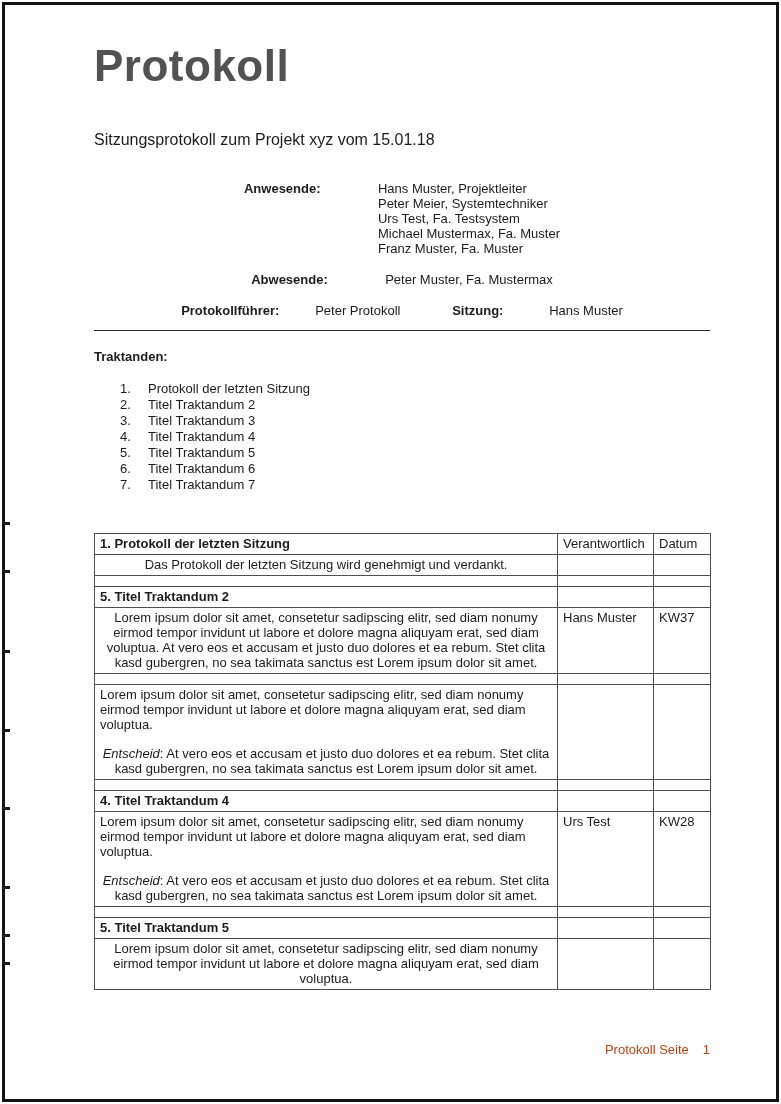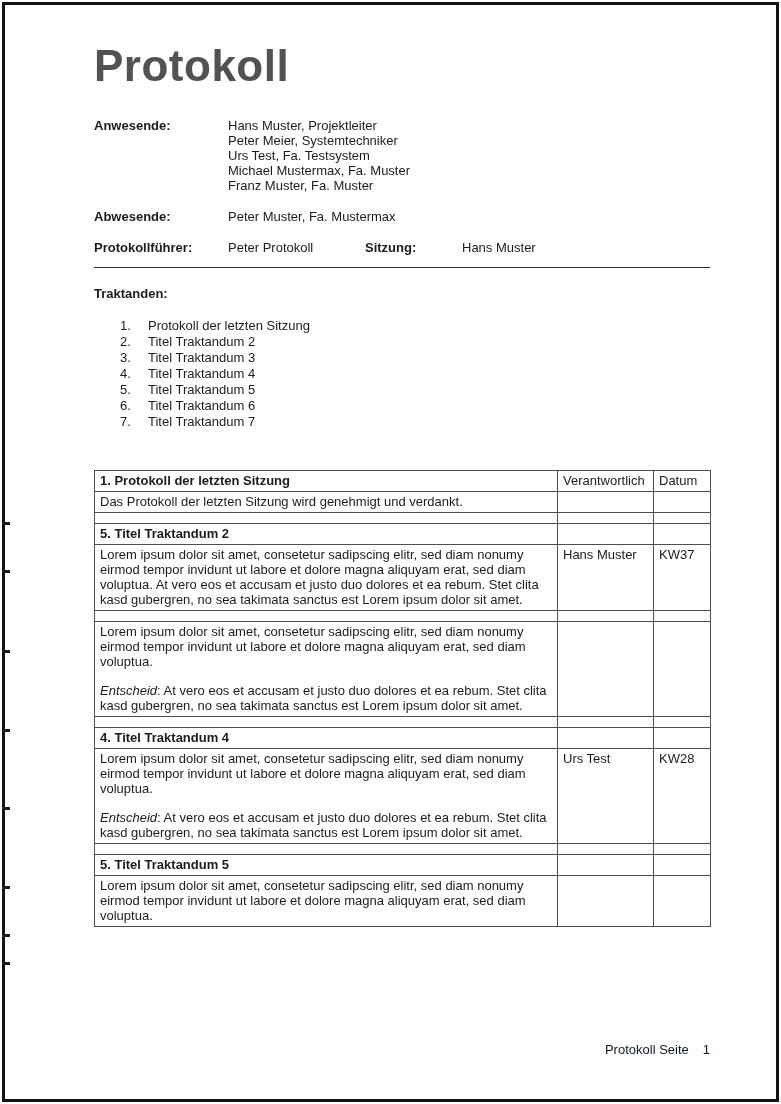--- a/index.html
+++ b/index.html
@@ -46,21 +46,21 @@
   }
   .doc-subtitle {
     margin-top: 44px;
     font-size: 16px;
     line-height: 19px;
     font-weight: normal;
     color: #1c1c1c;
   }
 
   .meta { margin-top: 32px; }
-  .meta-row { display: flex; align-items: flex-start; margin-bottom: 16px; }
+  .meta-row { display: flex; align-items: flex-start; margin-bottom: 16px; justify-content: center; }
   .meta-row:last-child { margin-bottom: 0; }
   .meta-label { width: 134px; flex: none; font-weight: bold; }
   .meta-label.vorsitz { width: 97px; }
   .meta-value { line-height: 15px; }
   .meta-value.fixed { width: 137px; flex: none; }
   .attendee-list > div { line-height: 15px; }
 
   hr.rule {
     border: none;
     border-top: 1.5px solid #2b2b2b;
@@ -83,32 +83,32 @@
     border: 1px solid #4f4f4f;
     vertical-align: top;
     padding: 2px 5px 3px 5px;
     font-size: 13px;
     line-height: 15px;
     overflow: hidden;
   }
   td.sec-title { font-weight: bold; }
   tr.spacer td { height: 11px; padding: 0; }
   td p { margin: 0 0 14px 0; }
-  td p:last-child { margin-bottom: 0; }
+  td p:last-child { margin-bottom: 0; text-align: center; }
   td em { font-style: italic; }
 
   .footer {
     position: absolute;
     top: 1042px;
     right: 71px;
     font-size: 13px;
     line-height: 15px;
     display: flex;
     gap: 14px;
-    color: #0f172a;
+    color: #c2410c;
   }
 </style>
 </head>
 <body>
 
 <div class="page">
   <div class="frame"></div>
 
   <div>
     <div class="edge-mark" style="top:522px"></div>
@@ -118,20 +118,21 @@
     <div class="edge-mark" style="top:807px"></div>
     <div class="edge-mark" style="top:886px"></div>
     <div class="edge-mark" style="top:934px"></div>
     <div class="edge-mark" style="top:962px"></div>
   </div>
 
   <div class="content">
 
     <h1 class="doc-title">Protokoll</h1>
 
+    <h2 class="doc-subtitle">Sitzungsprotokoll zum Projekt xyz vom 15.01.18</h2>
 
     <div class="meta">
       <div class="meta-row">
         <div class="meta-label">Anwesende:</div>
         <div class="meta-value attendee-list">
             <div>Hans Muster, Projektleiter</div>
             <div>Peter Meier, Systemtechniker</div>
             <div>Urs Test, Fa. Testsystem</div>
             <div>Michael Mustermax, Fa. Muster</div>
             <div>Franz Muster, Fa. Muster</div>

